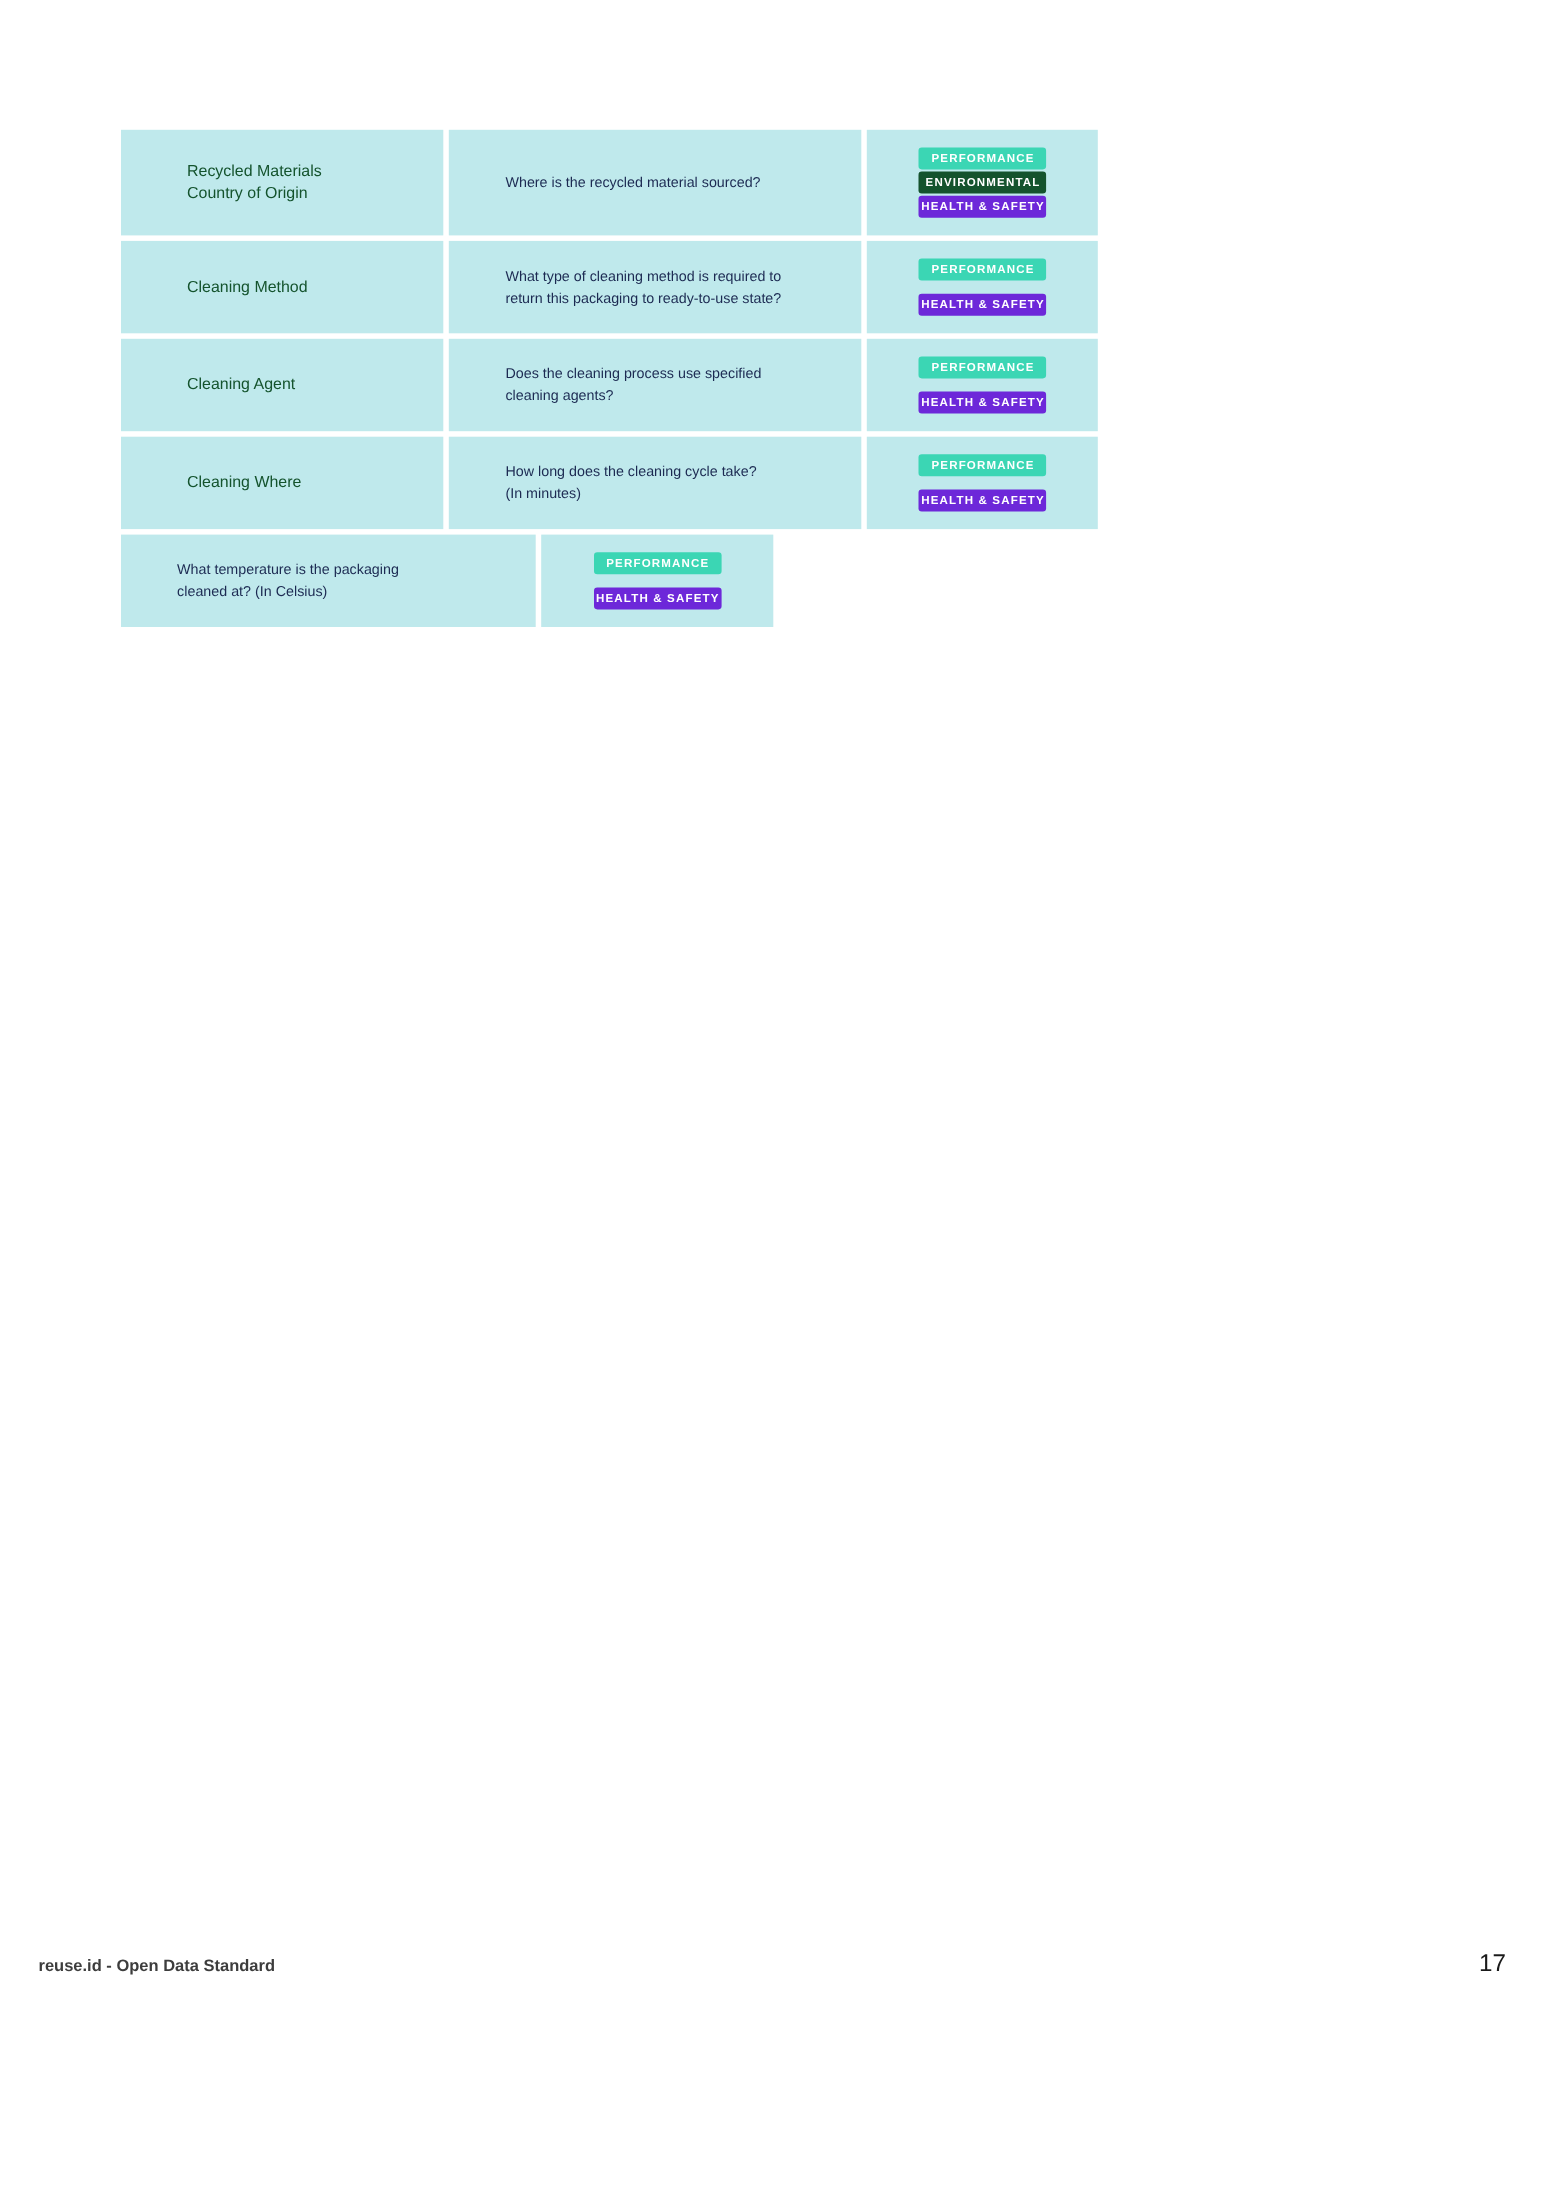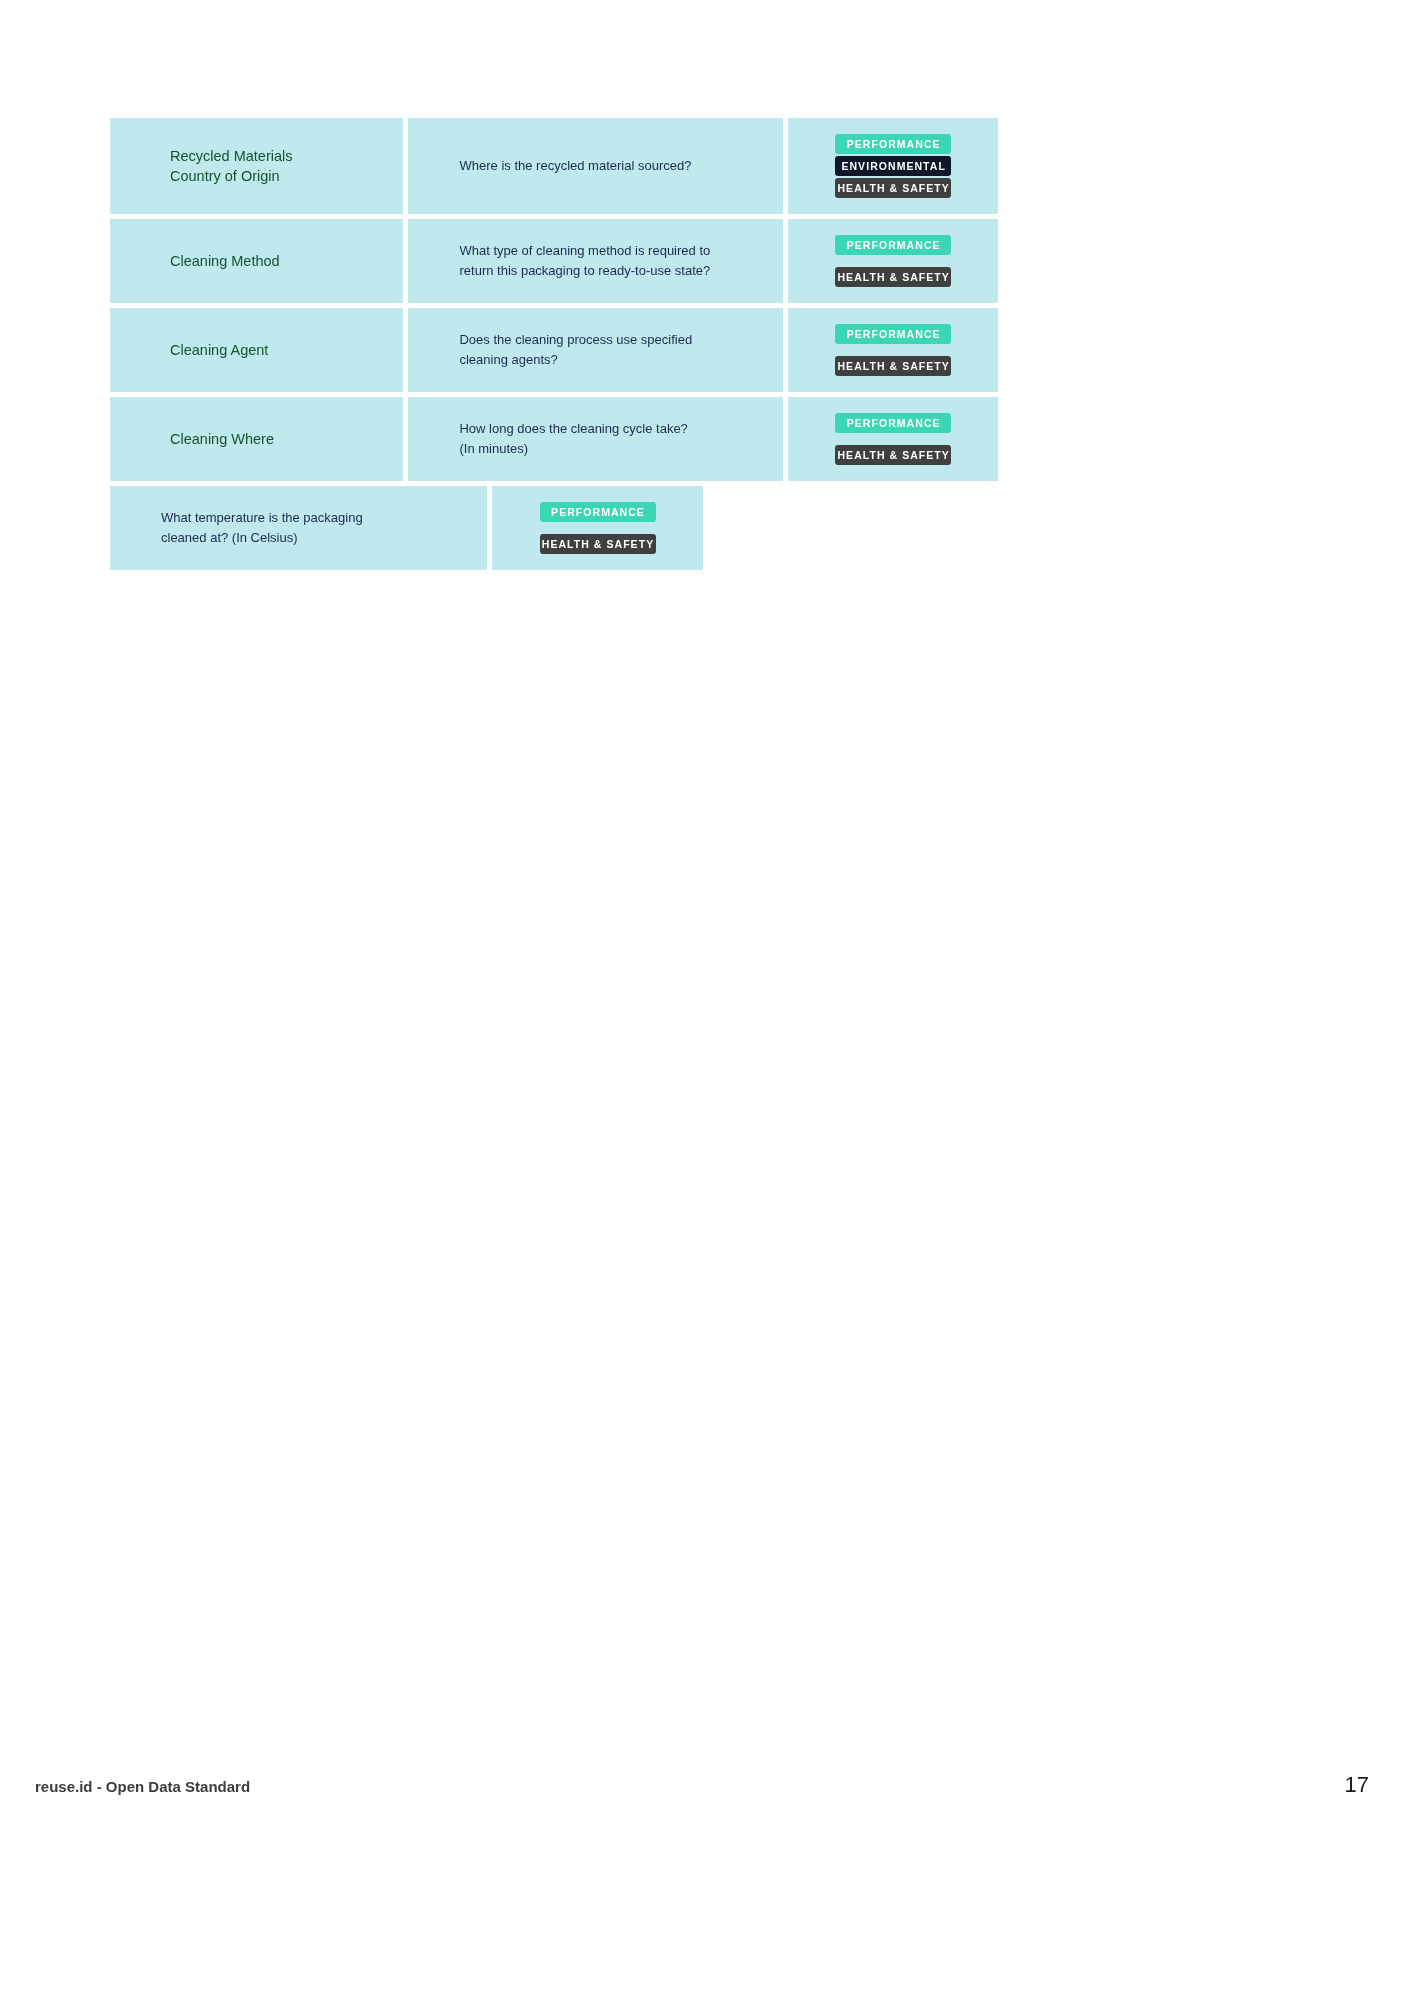--- a/index.html
+++ b/index.html
@@ -89,22 +89,22 @@
     font-size: 10.5px;
     font-weight: bold;
     letter-spacing: 1.05px;
     padding: 4px 0 4px 1px;
     border-radius: 3px;
     line-height: 12px;
   }
   .badge + .badge { margin-top: 2px; }
 
   .badge-performance   { background: #3bd6b4; }
-  .badge-environmental { background: #0f172a; }
-  .badge-health        { background: #404040; }
+  .badge-environmental { background: #14532d; }
+  .badge-health        { background: #6d28d9; }
 
   
   .spaced .badge + .badge { margin-top: 12px; }
 
   
   .h-r1 { min-height: 96px; }
   .h-r2 { min-height: 84px; }
   .h-r3 { min-height: 84px; }
   .h-r4 { min-height: 84px; }
   .h-r5 { min-height: 84px; }

